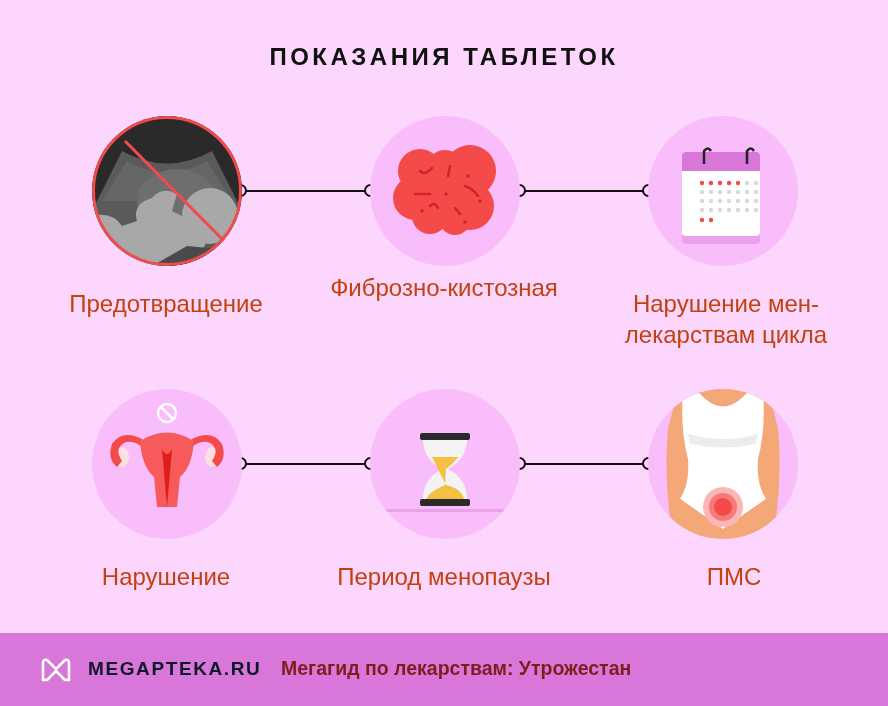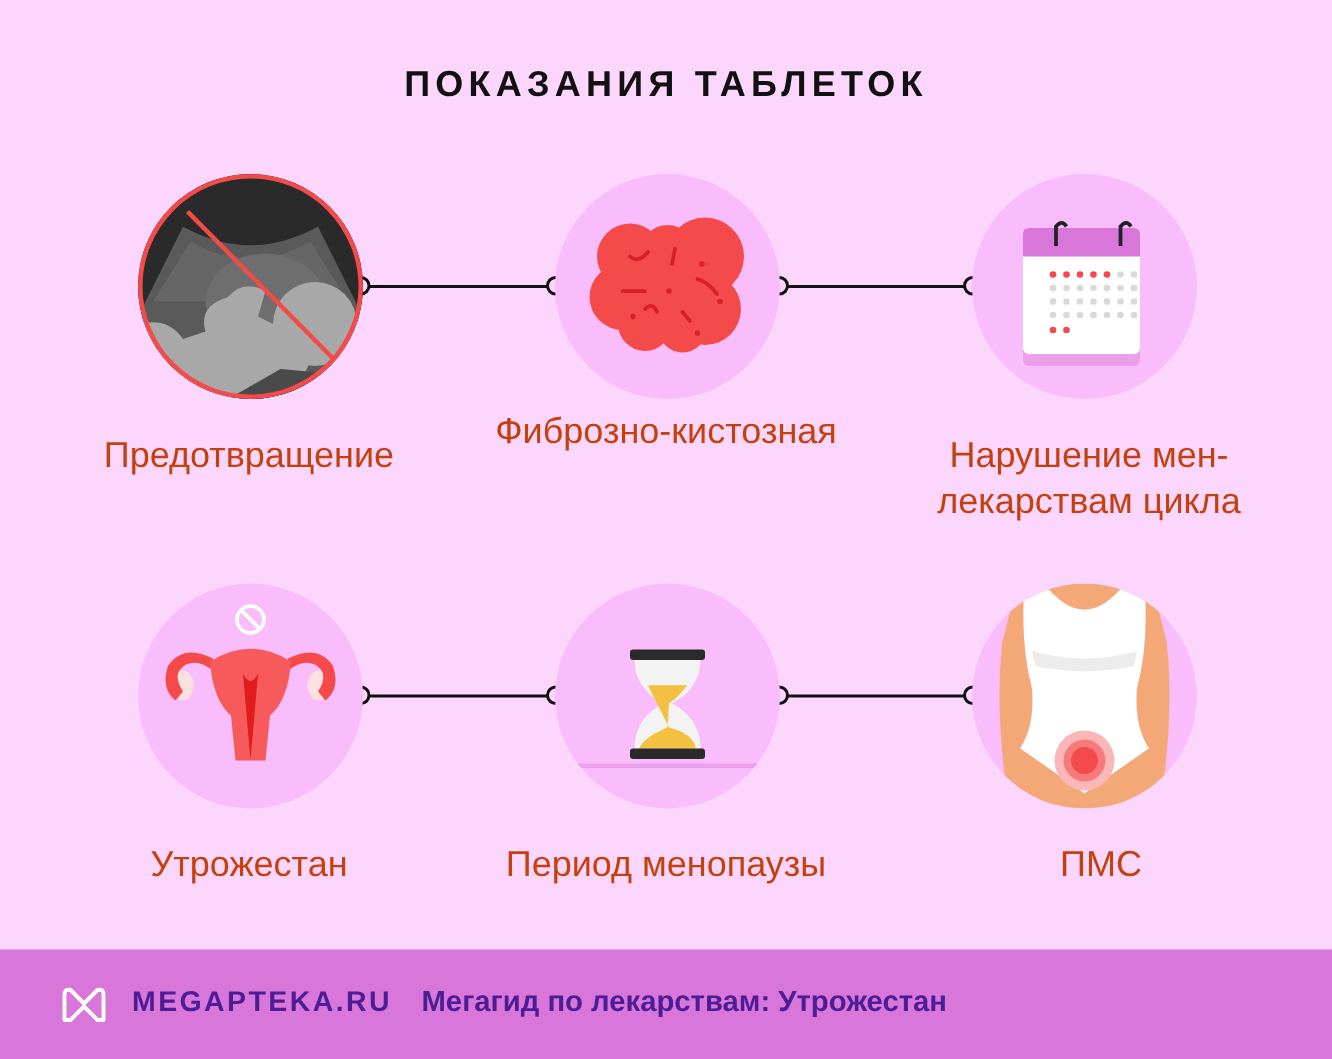--- a/index.html
+++ b/index.html
@@ -4,22 +4,22 @@
 <style>
   html,body{margin:0;padding:0;}
   body{width:888px;height:706px;background:#fdd6fd;position:relative;overflow:hidden;font-family:"Liberation Sans","DejaVu Sans",sans-serif;}
   .title{position:absolute;left:0;right:0;top:43px;text-align:center;font-weight:700;font-size:24px;letter-spacing:3.5px;color:#111;}
   .circle{position:absolute;width:150px;height:150px;border-radius:50%;background:#fabdfb;overflow:hidden;}
   .circle svg{position:absolute;left:0;top:0;}
   .dot{position:absolute;width:9px;height:9px;border:2px solid #111;border-radius:50%;background:#fdd6fd;box-sizing:content-box;}
   .line{position:absolute;height:2px;background:#111;}
   .label{position:absolute;width:260px;text-align:center;font-size:24px;line-height:31px;color:#c2410c;}
   .footer{position:absolute;left:0;top:633px;width:888px;height:73px;background:#d876d9;}
-  .brand{position:absolute;left:88px;top:25px;color:#4c1d95;font-weight:700;font-size:19px;letter-spacing:1.6px;}
-  .subtitle{position:absolute;left:281px;top:24px;color:#4c1d95;font-weight:700;font-size:19.5px;}
+  .brand{position:absolute;left:88px;top:25px;color:#0f172a;font-weight:700;font-size:19px;letter-spacing:1.6px;}
+  .subtitle{position:absolute;left:281px;top:24px;color:#7f1d1d;font-weight:700;font-size:19.5px;}
   .logo{position:absolute;left:40px;top:24px;}
 </style>
 </head>
 <body>
 
 <div class="title">ПОКАЗАНИЯ ТАБЛЕТОК</div>
 
 <div class="line" style="left:245px;top:190px;width:125px;"></div>
 <div class="dot" style="left:234px;top:184px;"></div>
 <div class="dot" style="left:364px;top:184px;"></div>
@@ -141,21 +141,21 @@
         <ellipse cx="30" cy="68" rx="7" ry="10"></ellipse>
         <ellipse cx="120" cy="68" rx="7" ry="10"></ellipse>
       </g>
     <path d="M50 50 Q30 40 20 55 Q15 70 25 78 L30 72 Q22 60 32 54 Q42 50 52 60 Z" fill="#f44a4a"></path>
     <path d="M100 50 Q120 40 130 55 Q135 70 125 78 L120 72 Q128 60 118 54 Q108 50 98 60 Z" fill="#f44a4a"></path>
     <path d="M48 52 Q75 35 102 52 Q100 78 88 88 L85 118 L65 118 L62 88 Q50 78 48 52 Z" fill="#f75a5a"></path>
     <path d="M70 60 L75 118 L80 60 Q75 70 70 60 Z" fill="#e01c1c"></path>
   </svg>
 </div>
 <div class="label" style="left:36px;top:561px;">
-  <div>Утрожестан</div>
+  <div>Нарушение</div>
 </div>
 
 <div class="circle" style="left:370px;top:389px;">
   <svg width="150" height="150" viewBox="0 0 150 150">
     <rect x="0" y="120" width="150" height="3" fill="#eba0ec"></rect>
     <path d="M53 50 L97 50 Q97 70 78 80 Q97 90 97 110 L53 110 Q53 90 72 80 Q53 70 53 50 Z" fill="#f3f3f3"></path>
     <path d="M62 68 L88 68 Q82 76 76 80 L75 96 Q60 102 56 110 L94 110 Q92 100 76 96 Z" fill="#f3c042"></path>
     <path d="M62 68 L88 68 Q80 76 75 80 Q70 76 62 68 Z" fill="#f3c042"></path>
     <rect x="50" y="44" width="50" height="7" rx="2" fill="#2a2a2a"></rect>
     <rect x="50" y="110" width="50" height="7" rx="2" fill="#2a2a2a"></rect>

